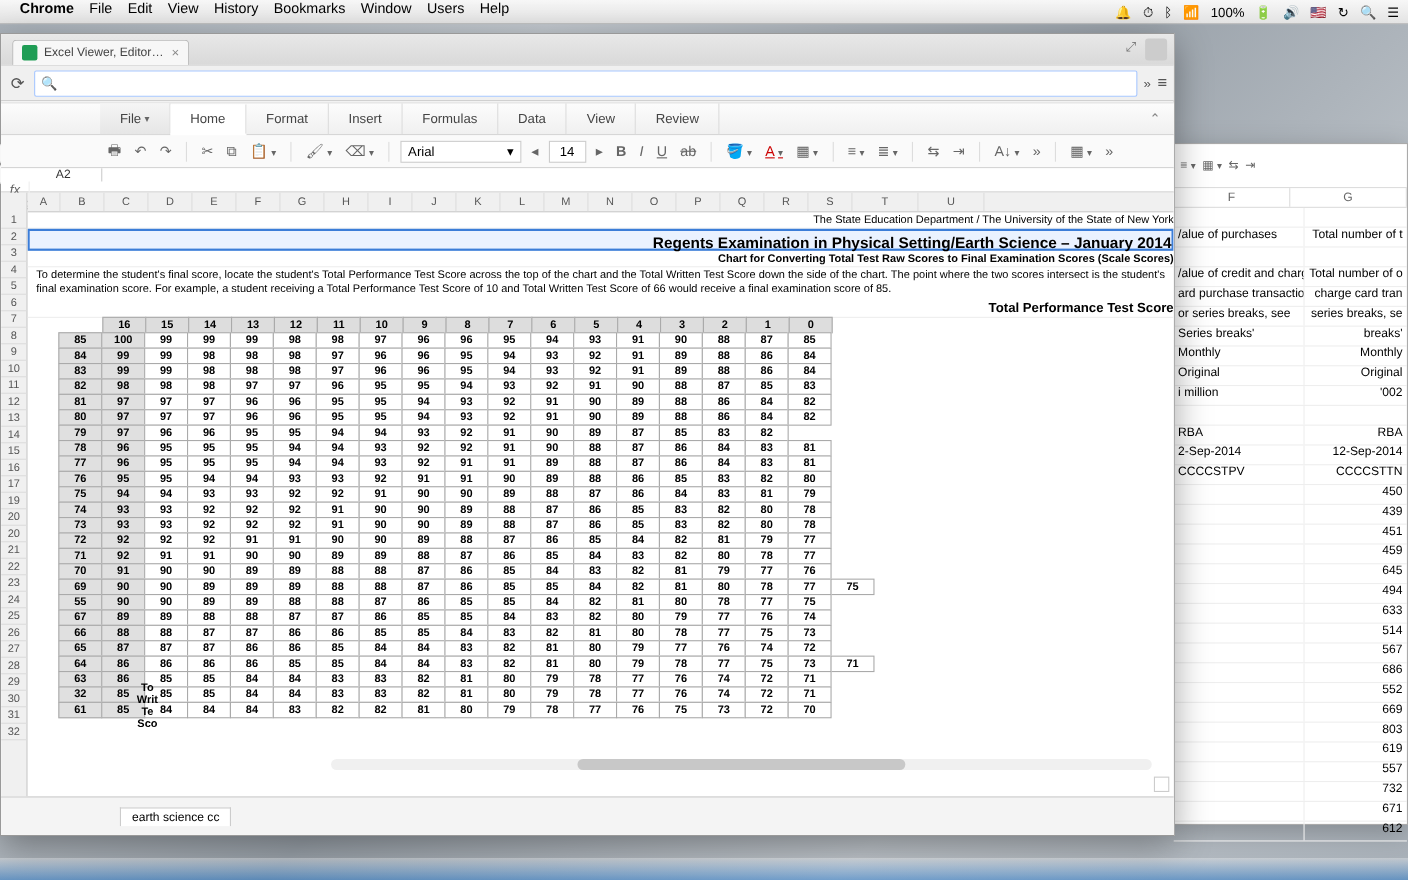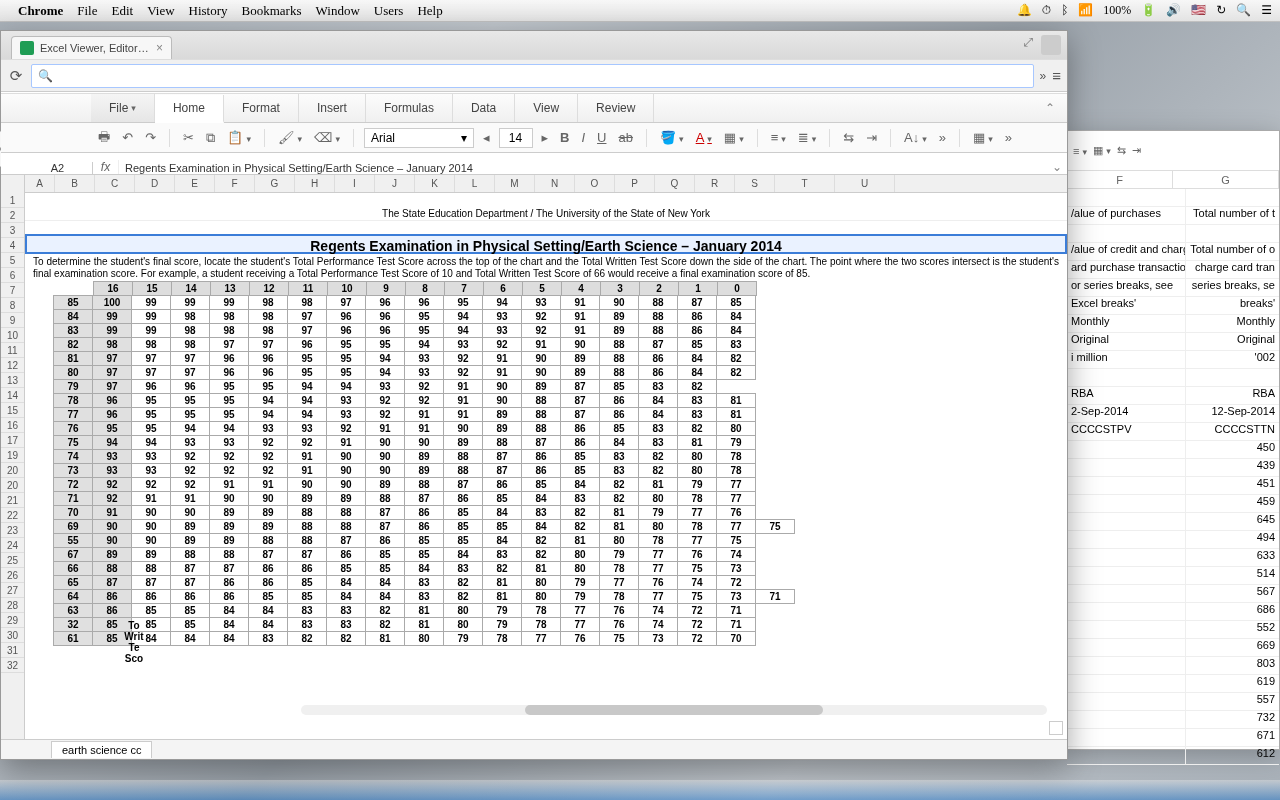--- a/index.html
+++ b/index.html
@@ -1,20 +1,20 @@
 <!DOCTYPE html>
 <html><head>
 <meta charset="utf-8">
 <style>
   * { margin:0; padding:0; box-sizing:border-box; }
   html,body { width:1280px; height:800px; font-family:"Helvetica Neue",Arial,sans-serif; font-size:12px; overflow:hidden; background:#888;}
   
   .desktop { width:1280px; height:800px; position:absolute; top:0; left:0; background:linear-gradient(135deg,#a8b0b8 0%,#c0c6cc 25%,#9aa2aa 50%,#c0c6cc 75%,#a8b0b8 100%);}
   
-  .mac-menu { position:absolute; top:0; left:0; right:0; height:22px; background:linear-gradient(#f7f7f7,#e3e3e3); display:flex; align-items:center; padding:0 8px; font-size:13px; border-bottom:1px solid #c0c0c0;font-family:Liberation Serif, serif;}
+  .mac-menu { position:absolute; top:0; left:0; right:0; height:22px; background:linear-gradient(#f7f7f7,#e3e3e3); display:flex; padding:0 8px; font-size:13px; border-bottom:1px solid #c0c0c0;}
   .mac-menu .apple { font-size:16px; margin-right:10px;}
   .mac-menu .app { font-weight:bold; margin-right:14px;}
   .mac-menu .mitem { margin-right:14px;}
   .mac-menu .right { margin-left:auto; display:flex; align-items:center; gap:10px; font-size:12px;}
   
   .bgwin { position:absolute; top:130px; left:1066px; width:214px; height:620px; background:#fff; border:1px solid #aaa; box-shadow:0 6px 24px rgba(0,0,0,.25); font-size:11px;}
   .bgwin .tb { height:40px; border-bottom:1px solid #ddd; display:flex; align-items:center; gap:6px; padding:0 6px; color:#666;}
   .bgwin .hdr { display:flex; height:18px; border-bottom:1px solid #ddd;}
   .bgwin .hdr div { flex:1; text-align:center; color:#666; border-right:1px solid #ddd; line-height:18px;}
   .bgwin .rows { }
@@ -46,44 +46,44 @@
   .ribbon { height:30px; border-top:1px solid #ddd; border-bottom:1px solid #ccc; display:flex; align-items:stretch; background:linear-gradient(#fcfcfc,#f0f0f0); padding-left:90px;}
   .rtab { padding:0 18px; display:flex; align-items:center; color:#444; border-right:1px solid #ddd; font-size:12px;}
   .rtab.file { background:linear-gradient(#f5f5f5,#e6e6e6);}
   .rtab.active { background:#fff; border-bottom:2px solid #fff; position:relative; top:1px;}
   .ribbon .collapse { margin-left:auto; padding:0 12px; display:flex; align-items:center; color:#888;}
   .toolbar2 { height:30px; border-bottom:1px solid #ccc; display:flex; align-items:center; padding-left:94px; gap:6px; background:#fafafa;}
   .tbtn { color:#666; font-size:13px; padding:0 3px;}
   .sep { width:1px; height:18px; background:#ddd; margin:0 4px;}
   .fontbox { width:110px; height:20px; border:1px solid #ccc; background:#fff; display:flex; align-items:center; padding:0 6px; font-size:12px; justify-content:space-between;}
   .sizebox { width:34px; height:20px; border:1px solid #ccc; background:#fff; display:flex; align-items:center; justify-content:center; font-size:12px;}
-  .fxbar { height:22px; border-bottom:1px solid #ccc; display:flex; align-items:flex-end; background:#fff;}
+  .fxbar { height:22px; border-bottom:1px solid #ccc; display:flex; align-items:flex-start; background:#fff;flex-direction:column;}
   .namebox { width:70px; text-align:center; border-right:1px solid #ccc; font-size:11px; color:#333; margin-left:22px;}
   .fx { width:26px; text-align:center; color:#666; font-style:italic; border-right:1px solid #eee;}
   .fxval { flex:1; padding:0 6px; font-size:11px; color:#333;}
   
   .grid { flex:1; position:relative; overflow:hidden; display:flex;}
   .rowhdrs { width:24px; background:#f0f0f0; border-right:1px solid #ccc; padding-top:18px;}
   .rowhdrs div { height:15px; font-size:10px; color:#555; text-align:center; border-bottom:1px solid #ddd; line-height:15px;}
   .gridbody { flex:1; overflow:hidden;}
   .colhdrs { height:18px; display:flex; background:#f0f0f0; border-bottom:1px solid #ccc;}
   .colhdrs div { text-align:center; font-size:10px; color:#555; border-right:1px solid #ddd; line-height:18px;}
   .sheet { font-size:10px; color:#000;}
-  .titlerow { height:15px; text-align:center; border-bottom:1px solid #eee; line-height:15px;margin-top:13px;}
+  .titlerow { height:15px; text-align:right; border-bottom:1px solid #eee; line-height:15px;}
   .titlerow.bold { font-weight:bold; font-size:14px; height:20px; line-height:20px;}
   .titlerow.sel { border:2px solid #3b7dd8; background:#eaf2ff;}
   .para { padding:2px 8px; font-size:10px; text-align:justify; line-height:12px;}
   .matrix { }
   .mrow { display:flex; height:14px;}
   .mrow .sc { width:40px; text-align:center; font-weight:bold; border:1px solid #aaa; margin:-1px 0 0 -1px; line-height:14px; background:#fff;}
   .mrow .hd { background:#ddd;}
   .mrow .sc.first { background:#e0e0e0;}
   .mrow .sc.hl { background:#e0e0e0;}
   .sidecap { position:absolute; left:118px; top:445px; font-size:10px; font-weight:bold; text-align:center; width:30px; line-height:11px;}
-  .sheettab { height:20px; border-top:1px solid #ccc; background:#f4f4f4; display:flex; align-items:center; padding-left:50px;}
+  .sheettab { height:35px; border-top:1px solid #ccc; background:#f4f4f4; display:flex; align-items:center; padding-left:108px;}
   .sheettab .stab { background:#fff; border:1px solid #ccc; border-bottom:none; padding:2px 10px; font-size:11px;}
   .hscroll { position:absolute; bottom:24px; left:300px; right:20px; height:10px; background:#f0f0f0; border-radius:5px;}
   .hscroll .thumb { position:absolute; left:30%; width:40%; height:100%; background:#c8c8c8; border-radius:5px;}
   .resize { position:absolute; right:4px; bottom:4px; width:14px; height:14px; border:1px solid #ccc; background:#fff;}
   .dock { position:absolute; bottom:0; left:0; right:0; height:20px; background:linear-gradient(rgba(255,255,255,.3),rgba(0,102,204,.4));}
   .arrow::after{content:"▾"; font-size:9px; color:#666; margin-left:3px;}
 </style>
 </head>
 <body>
 
@@ -145,21 +145,21 @@
         </div>
         <div class="row">
           <div class="cF">ard purchase transactions;</div>
           <div class="cG">charge card tran</div>
         </div>
         <div class="row">
           <div class="cF">or series breaks, see</div>
           <div class="cG">series breaks, se</div>
         </div>
         <div class="row">
-          <div class="cF">Excel breaks'</div>
+          <div class="cF">Series breaks'</div>
           <div class="cG">breaks'</div>
         </div>
         <div class="row">
           <div class="cF">Monthly</div>
           <div class="cG">Monthly</div>
         </div>
         <div class="row">
           <div class="cF">Original</div>
           <div class="cG">Original</div>
         </div>
@@ -399,21 +399,23 @@
               <div style="width: 40px;">P</div>
               <div style="width: 40px;">Q</div>
               <div style="width: 40px;">R</div>
               <div style="width: 40px;">S</div>
               <div style="width: 60px;">T</div>
               <div style="width: 60px;">U</div>
             </div>
           <div class="sheet">
             <div class="titlerow">The State Education Department / The University of the State of New York</div>
             <div class="titlerow bold sel">Regents Examination in Physical Setting/Earth Science – January 2014</div>
+            <div class="titlerow" style="font-weight:bold">Chart for Converting Total Test Raw Scores to Final Examination Scores (Scale Scores)</div>
             <div class="para">To determine the student's final score, locate the student's Total Performance Test Score across the top of the chart and the Total Written Test Score down the side of the chart. The point where the two scores intersect is the student's final examination score. For example, a student receiving a Total Performance Test Score of 10 and Total Written Test Score of 66 would receive a final examination score of 85.</div>
+            <div class="titlerow" style="font-weight:bold;font-size:12px;height:18px;line-height:18px">Total Performance Test Score</div>
             <div class="matrix" id="matrix">
                 <div class="mrow">
                   <div class="sc" style="width: 70px; border: none; background: transparent;"></div>
                   <div class="sc hd">16</div>
                   <div class="sc hd">15</div>
                   <div class="sc hd">14</div>
                   <div class="sc hd">13</div>
                   <div class="sc hd">12</div>
                   <div class="sc hd">11</div>
                   <div class="sc hd">10</div>

